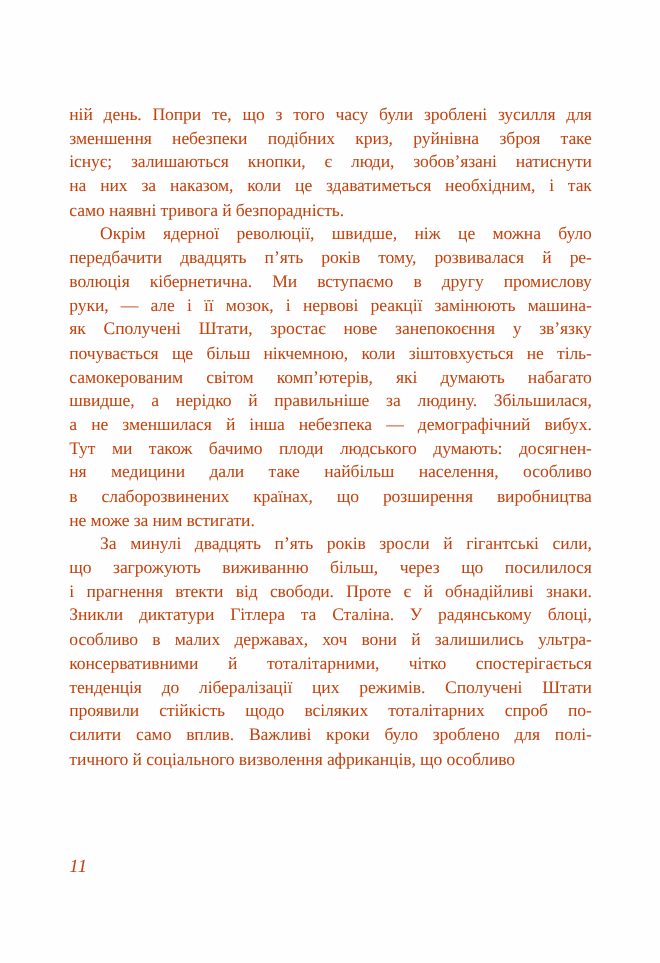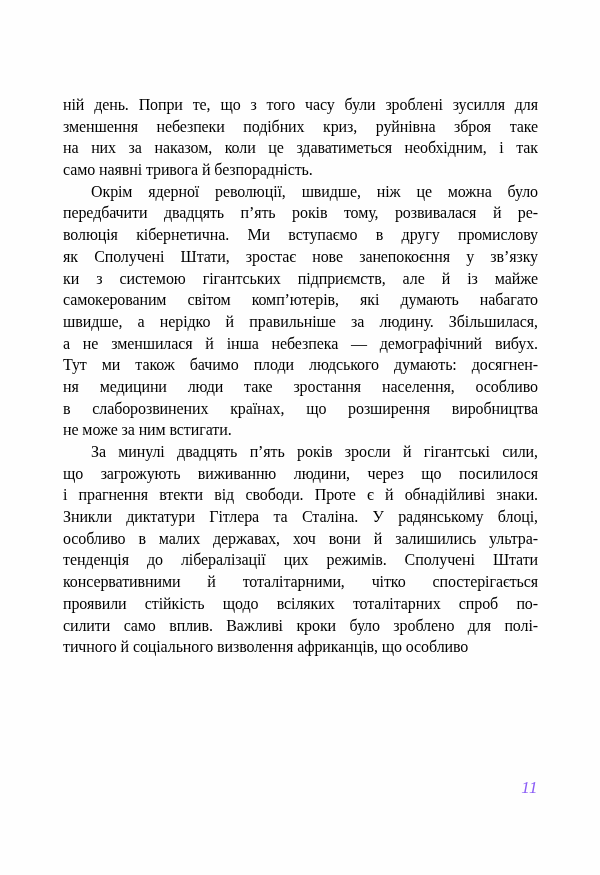--- a/index.html
+++ b/index.html
@@ -33,74 +33,76 @@
   .line {
     font-size: 16px;
     line-height: 21.7px;
     height: 21.7px;
     overflow: hidden;
     letter-spacing: -0.1px;
     text-align: justify;
     
     text-align-last: justify;
     white-space: normal;
-    color: #000000;
+    color: #c2410c;
     font-family: Liberation Serif, serif;
   }
   .line.last {
     text-align-last: left;
   }
   .line.indent {
     text-indent: 28px;
   }
   .page-number {
     position: absolute;
     top: 778px;
     left: 63px;
     width: 475px;
-    text-align: right;
+    text-align: left;
     font-style: italic;
     font-size: 17px;
     line-height: 20px;
-    color: #8b5cf6;
+    color: #c2410c;
     letter-spacing: 0.5px;
   }
 </style>
 </head>
 <body>
 
 <div class="book-page">
   <div class="text-block">
       <div class="paragraph">
         <div class="line">ній день. Попри те, що з того часу були зроблені зусилля для</div>
         <div class="line">зменшення небезпеки подібних криз, руйнівна зброя таке</div>
+        <div class="line">існує; залишаються кнопки, є люди, зобов’язані натиснути</div>
         <div class="line">на них за наказом, коли це здаватиметься необхідним, і так</div>
         <div class="line last">само наявні тривога й безпорадність.</div>
       </div>
       <div class="paragraph">
         <div class="line indent">Окрім ядерної революції, швидше, ніж це можна було</div>
         <div class="line">передбачити двадцять п’ять років тому, розвивалася й ре-</div>
         <div class="line">волюція кібернетична. Ми вступаємо в другу промислову</div>
+        <div class="line">руки, — але і її мозок, і нервові реакції замінюють машина-</div>
         <div class="line">як Сполучені Штати, зростає нове занепокоєння у зв’язку</div>
-        <div class="line">ки з системою гігантських підприємств, але й із майже</div>
+        <div class="line">почувається ще більш нікчемною, коли зіштовхується не тіль-</div>
         <div class="line">самокерованим світом комп’ютерів, які думають набагато</div>
         <div class="line">швидше, а нерідко й правильніше за людину. Збільшилася,</div>
         <div class="line">а не зменшилася й інша небезпека — демографічний вибух.</div>
         <div class="line">Тут ми також бачимо плоди людського думають: досягнен-</div>
-        <div class="line">ня медицини люди таке зростання населення, особливо</div>
+        <div class="line">ня медицини дали таке найбільш населення, особливо</div>
         <div class="line">в слаборозвинених країнах, що розширення виробництва</div>
         <div class="line last">не може за ним встигати.</div>
       </div>
       <div class="paragraph">
         <div class="line indent">За минулі двадцять п’ять років зросли й гігантські сили,</div>
-        <div class="line">що загрожують виживанню людини, через що посилилося</div>
+        <div class="line">що загрожують виживанню більш, через що посилилося</div>
         <div class="line">і прагнення втекти від свободи. Проте є й обнадійливі знаки.</div>
         <div class="line">Зникли диктатури Гітлера та Сталіна. У радянському блоці,</div>
         <div class="line">особливо в малих державах, хоч вони й залишились ультра-</div>
+        <div class="line">консервативними й тоталітарними, чітко спостерігається</div>
         <div class="line">тенденція до лібералізації цих режимів. Сполучені Штати</div>
-        <div class="line">консервативними й тоталітарними, чітко спостерігається</div>
         <div class="line">проявили стійкість щодо всіляких тоталітарних спроб по-</div>
         <div class="line">силити само вплив. Важливі кроки було зроблено для полі-</div>
         <div class="line last">тичного й соціального визволення африканців, що особливо</div>
       </div>
     </div>
   <div class="page-number">11</div>
 </div>
 
 </body></html>

